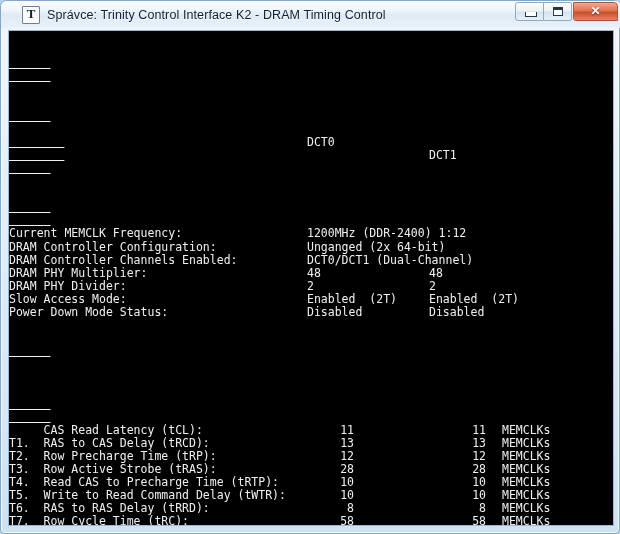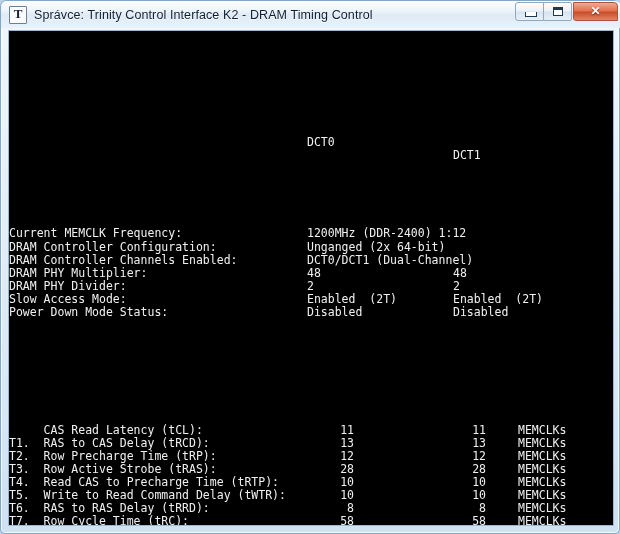--- a/index.html
+++ b/index.html
@@ -28,21 +28,21 @@
   #titlebar {
     position: absolute;
     left: 0; top: 0;
     width: 620px; height: 27px;
     box-sizing: border-box;
     border-radius: 6px 6px 0 0;
     background: linear-gradient(to bottom,
         #fbfdfe 0%, #eef5fb 35%, #dfeaf5 52%, #e9f2fa 100%);
     display: flex;
     align-items: center;
-    padding-left: 6px;
+    padding-left: 19px;
   }
   #app-icon {
     width: 16px; height: 16px;
     background: #fafcfe;
     border: 1px solid #6f7f8f;
     border-radius: 1px;
     position: relative;
     flex: 0 0 auto;
     margin-right: 7px;
     margin-left: 2px;
@@ -134,31 +134,32 @@
   }
   #screen {
     position: absolute;
     left: 0; top: 0;
     width: 606px; height: 470px;
     font-family: "DejaVu Sans Mono", "Liberation Mono", monospace;
     font-size: 11.5px;
     line-height: 13.1px;
     color: #f0f0f0;
     white-space: pre;
+    text-decoration: underline;
   }
 
   .row { position: relative; height: 13.1px; }
 
   
   .lbl  { position: absolute; left: 0;  }
   .c0   { position: absolute; left: 198px; width: 147px; text-align: right; }
   .c1   { position: absolute; left: 330px; width: 147px; text-align: right; }
   .c0l  { position: absolute; left: 298px; }
-  .c1l  { position: absolute; left: 444px; }
-  .unit { position: absolute; left: 493px; margin-left: 16px; }
+  .c1l  { position: absolute; left: 420px; }
+  .unit { position: absolute; left: 493px; }
 
   .spacer { height: 13.1px; }
 </style>
 </head>
 <body>
 
 <div id="window">
 
   <div id="titlebar">
     <div id="app-icon"></div>

